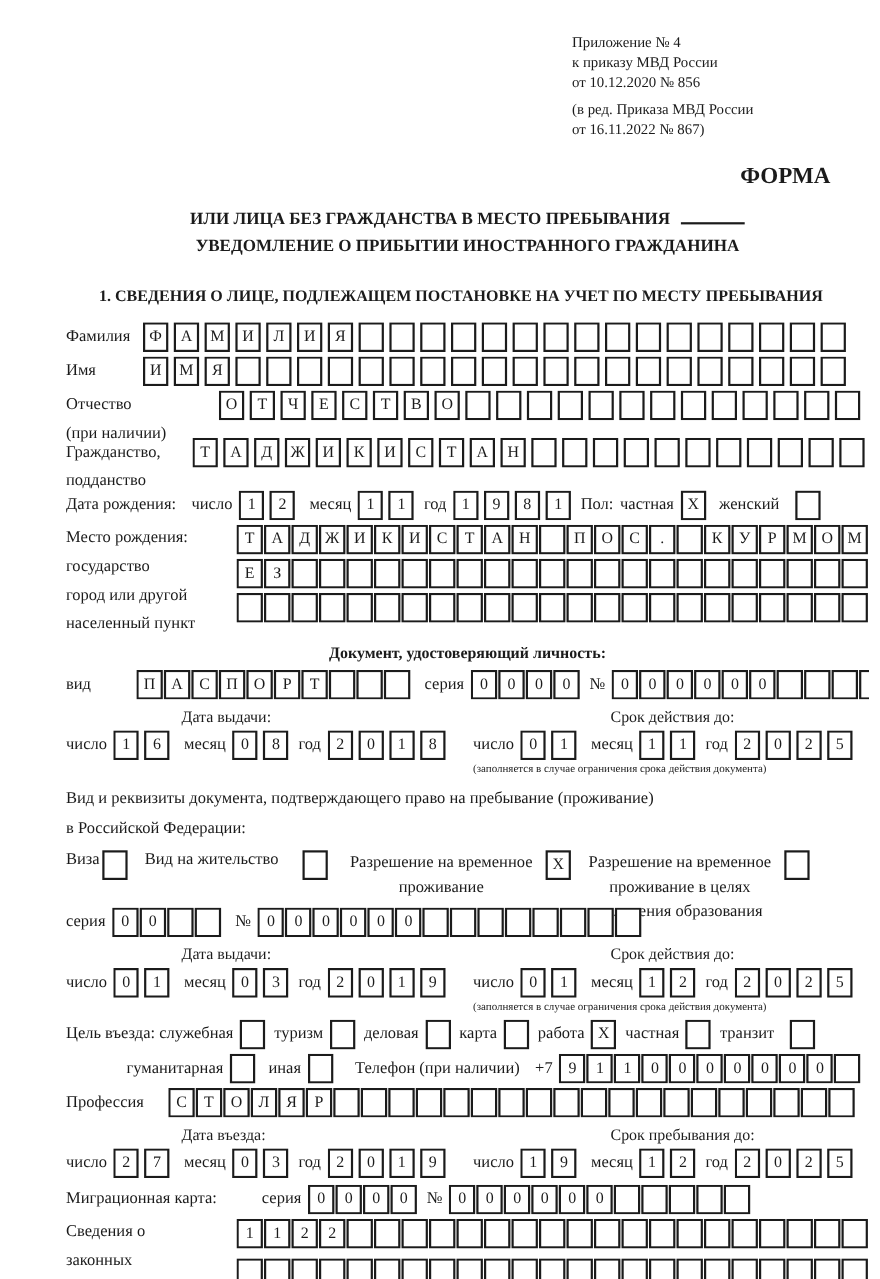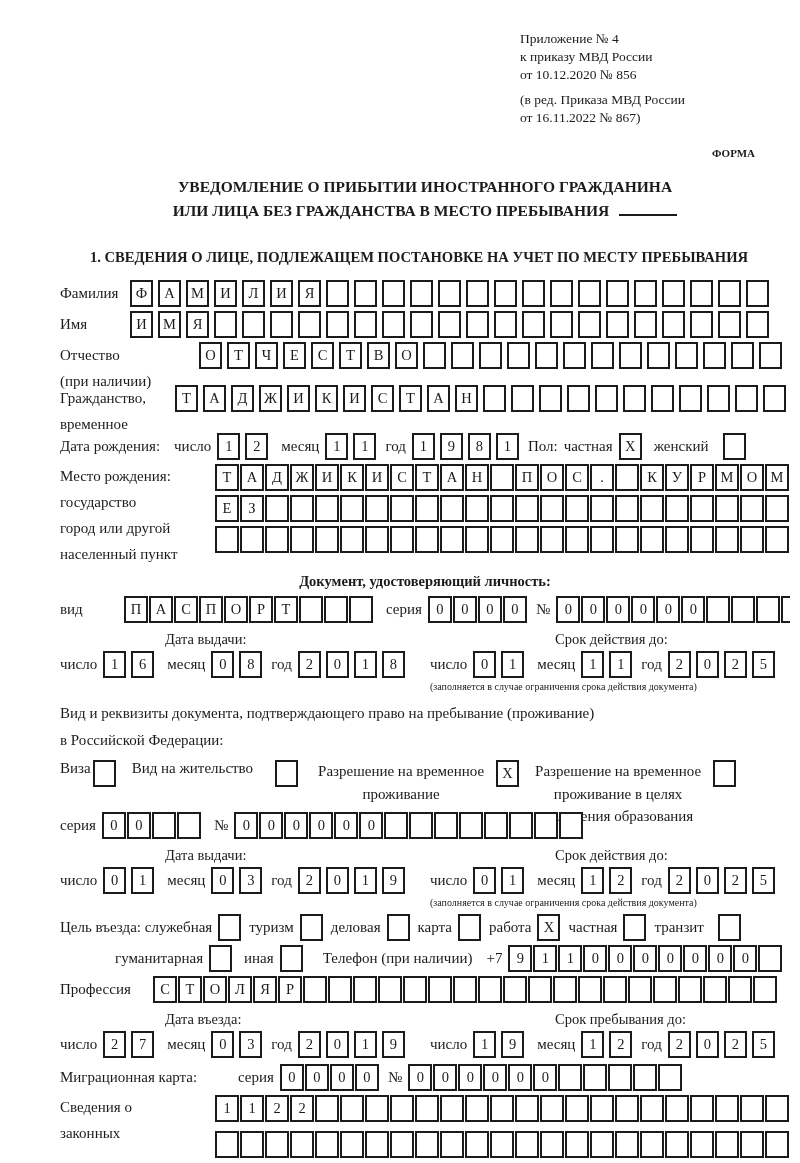--- a/index.html
+++ b/index.html
@@ -5,21 +5,21 @@
   * { margin:0; padding:0; box-sizing:border-box; }
   html,body { background:#fff; }
   body {
     width:800px; height:1163px; overflow:hidden;
     font-family:"Liberation Serif", serif;
     font-size:15px; color:#1b1b1b;
     padding:30px 10px 0 60px;
   }
   .hdr-block { width:255px; margin-left:460px; line-height:1.35; font-size:13.5px; }
   .hdr-block .gap { height:6px; }
-  .forma { text-align:right; font-weight:bold; font-size:11px; margin:20px 35px 0 0; }
+  .forma { text-align:right; font-weight:bold; font-size:21px; margin:20px 35px 0 0; }
   .title { text-align:center; font-weight:bold; font-size:15.5px; line-height:1.55; margin-top:16px; }
   .blank-line { display:inline-block; width:58px; border-bottom:2px solid #1b1b1b; height:14px; margin-left:10px; }
   .sec-heading { font-weight:bold; font-size:14.6px; margin:26px 0 14px -12px; text-align:center; white-space:nowrap; }
 
   .row { display:flex; align-items:center; overflow:hidden; margin-bottom:4px; }
   .row.top { align-items:flex-start; }
   .lblcol { flex:none; line-height:1.75; }
   .cells { display:flex; flex:none; overflow:hidden; }
   .cell {
     flex:none; display:inline-flex; align-items:center; justify-content:center;
@@ -54,22 +54,22 @@
   <div>Приложение № 4</div>
   <div>к приказу МВД России</div>
   <div>от 10.12.2020 № 856</div>
   <div class="gap"></div>
   <div>(в ред. Приказа МВД России</div>
   <div>от 16.11.2022 № 867)</div>
 </div>
 <div class="forma">ФОРМА</div>
 
 <div class="title">
+  <div><span>ИЛИ ЛИЦА БЕЗ ГРАЖДАНСТВА В МЕСТО ПРЕБЫВАНИЯ</span><span class="blank-line"></span></div>
   <div>УВЕДОМЛЕНИЕ О ПРИБЫТИИ ИНОСТРАННОГО ГРАЖДАНИНА</div>
-  <div><span>ИЛИ ЛИЦА БЕЗ ГРАЖДАНСТВА В МЕСТО ПРЕБЫВАНИЯ</span><span class="blank-line"></span></div>
 </div>
 
 <div class="sec-heading">1. СВЕДЕНИЯ О ЛИЦЕ, ПОДЛЕЖАЩЕМ ПОСТАНОВКЕ НА УЧЕТ ПО МЕСТУ ПРЕБЫВАНИЯ</div>
 
 <div class="row">
   <span class="lbl" style="width:64px">Фамилия</span>
   <span class="cells">
       <span class="cell">Ф</span>
       <span class="cell">А</span>
       <span class="cell">М</span>
@@ -150,21 +150,21 @@
       <span class="cell"></span>
       <span class="cell"></span>
       <span class="cell"></span>
       <span class="cell"></span>
     </span>
 </div>
 
 <div class="row top" style="margin-top:-14px">
   <span class="lblcol" style="width:115px">
     <div>Гражданство,</div>
-    <div>временное</div>
+    <div>подданство</div>
   </span>
   <span class="cells">
       <span class="cell">Т</span>
       <span class="cell">А</span>
       <span class="cell">Д</span>
       <span class="cell">Ж</span>
       <span class="cell">И</span>
       <span class="cell">К</span>
       <span class="cell">И</span>
       <span class="cell">С</span>

